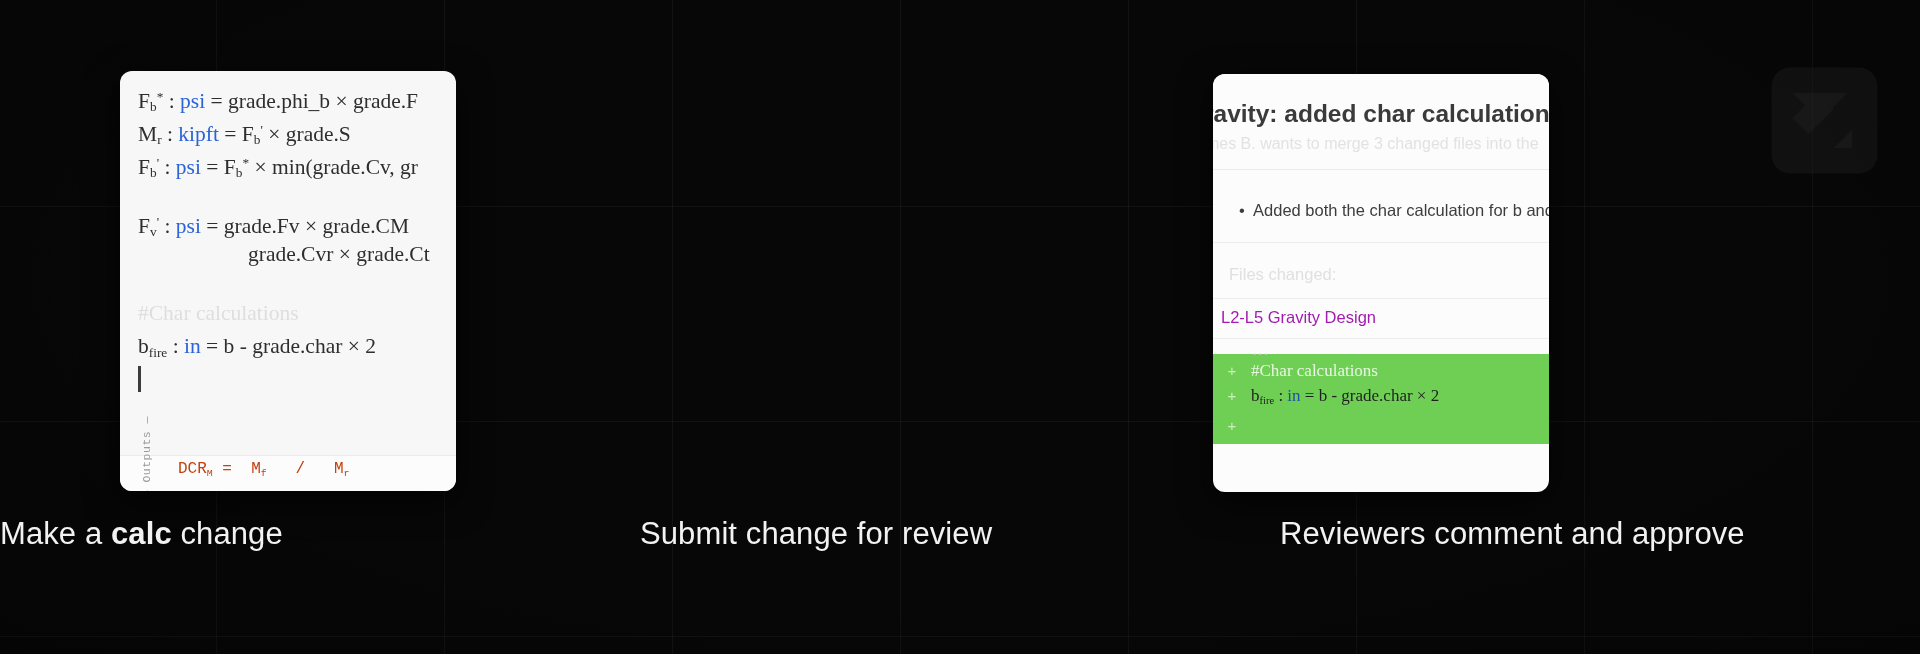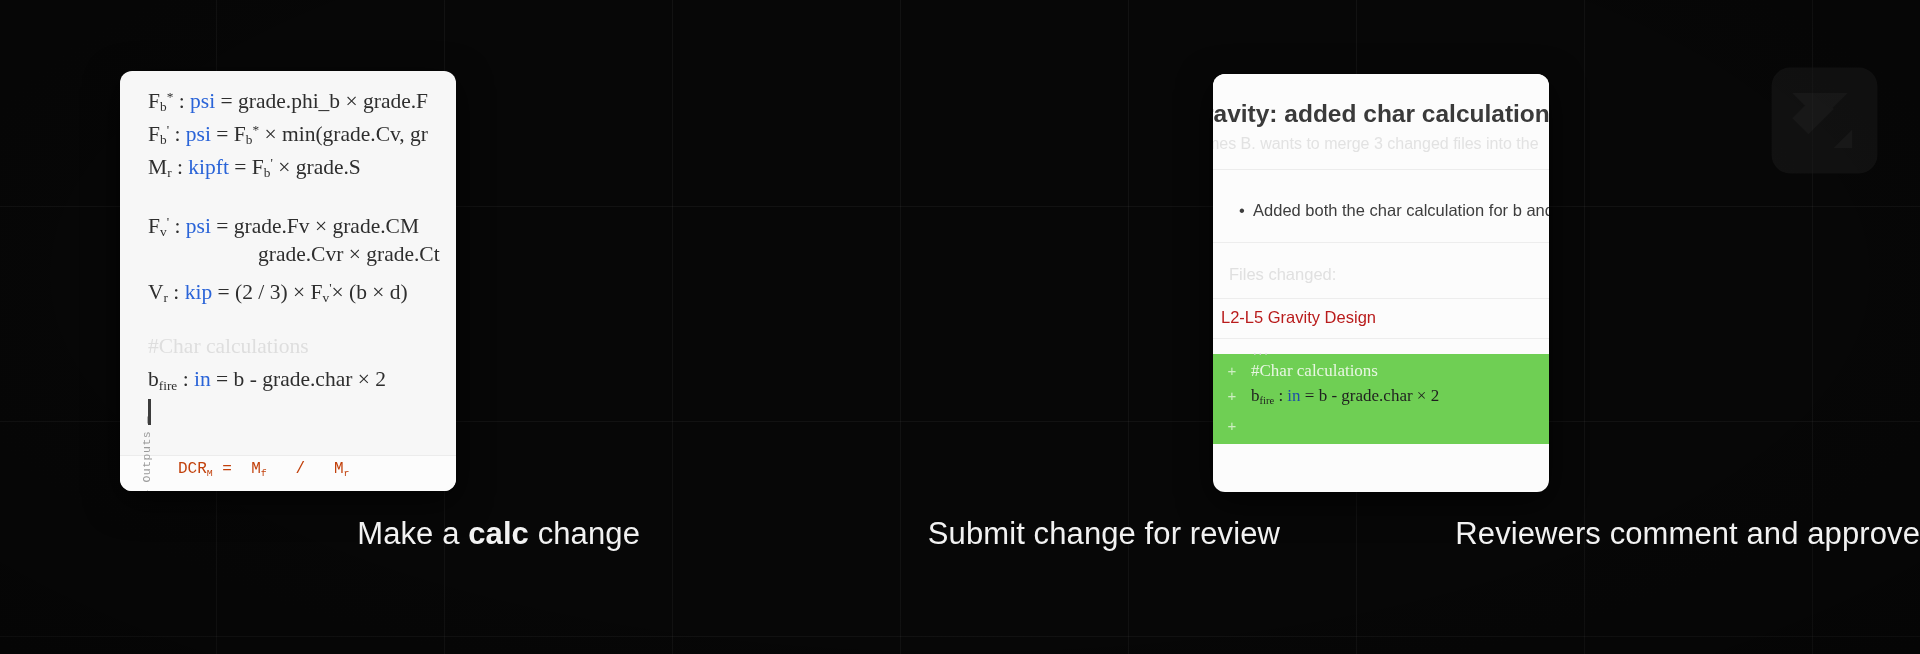--- a/index.html
+++ b/index.html
@@ -71,21 +71,21 @@
     background: #fafafa;
     border-radius: 12px;
     overflow: hidden;
     box-shadow: 0 10px 34px rgba(0,0,0,0.7);
   }
 
   .caption {
     position: absolute;
     top: 516px;
     width: 100%;
-    text-align: right;
+    text-align: left;
     color: #f2f2f2;
     font-size: 31px;
     line-height: 1.17;
     font-weight: 300;
     letter-spacing: 0.1px;
   }
   .caption b { font-weight: 700; }
 
   
   #card1 {
@@ -101,21 +101,21 @@
     top: -24px;
     width: 560px;
     font-family: "Liberation Serif", serif;
     font-size: 21.5px;
     line-height: 33px;
     color: #2e2e2e;
     white-space: nowrap;
   }
   .calc-comment { color: #dedede; }
   .calc-unit { color: #2a64d8; }
-  .calc-line { height: 33px; margin-left: 10px; }
+  .calc-line { height: 33px; }
   .calc-spacer { height: 26px; }
   sub { font-size: 0.62em; vertical-align: -0.28em; }
   sup { font-size: 0.62em; vertical-align: 0.5em; }
   .cursor {
     display: inline-block;
     width: 2.5px;
     height: 26px;
     background: #3c3c3c;
     vertical-align: -6px;
   }
@@ -204,21 +204,21 @@
     font-size: 16.5px;
     color: #e0e0e0;
     white-space: nowrap;
   }
   .pr-file-row {
     margin-top: 14px;
     padding: 9px 0 11px 8px;
     border-top: 1px solid #ededed;
     border-bottom: 1px solid #ededed;
     font-size: 16.5px;
-    color: #b91c1c;
+    color: #a21caf;
     white-space: nowrap;
   }
   .diff-ellipsis {
     margin-left: 40px;
     margin-top: 4px;
     color: #cfcfcf;
     font-size: 13px;
     letter-spacing: 2px;
     height: 11px;
   }
@@ -258,26 +258,25 @@
 </div>
 
 <div class="stage">
 
   <div class="col">
     <div class="card-area">
       <div class="card" id="card1">
         <div class="calc-body">
           <div class="calc-line calc-comment">#Moment resistance calculations</div>
           <div class="calc-line">F<sub>b</sub><sup>*</sup> : <span class="calc-unit">psi</span> = grade.phi_b × grade.F</div>
+          <div class="calc-line">M<sub>r</sub> : <span class="calc-unit">kipft</span> = F<sub>b</sub><sup>'</sup> × grade.S</div>
           <div class="calc-line">F<sub>b</sub><sup>'</sup> : <span class="calc-unit">psi</span> = F<sub>b</sub><sup>*</sup> × min(grade.Cv, gr</div>
-          <div class="calc-line">M<sub>r</sub> : <span class="calc-unit">kipft</span> = F<sub>b</sub><sup>'</sup> × grade.S</div>
           <div class="calc-spacer"></div>
           <div class="calc-line">F<sub>v</sub><sup>'</sup> : <span class="calc-unit">psi</span> = grade.Fv × grade.CM</div>
           <div class="calc-line" style="padding-left:110px">grade.Cvr × grade.Ct</div>
-          <div class="calc-line">V<sub>r</sub> : <span class="calc-unit">kip</span> = (2 / 3) × F<sub>v</sub><sup>'</sup>× (b × d)</div>
           <div class="calc-spacer"></div>
           <div class="calc-line calc-comment">#Char calculations</div>
           <div class="calc-line">b<sub>fire</sub> : <span class="calc-unit">in</span> = b - grade.char × 2</div>
           <div class="calc-line"><span class="cursor"></span></div>
         </div>
         <div class="calc-out-strip">
           <div class="outputs-label">— Outputs —</div>
           <div class="out-rows">
             <div>DCR<sub>M</sub> =&nbsp; M<sub>f</sub>&nbsp; &nbsp;/&nbsp; &nbsp;M<sub>r</sub></div>
           </div>

